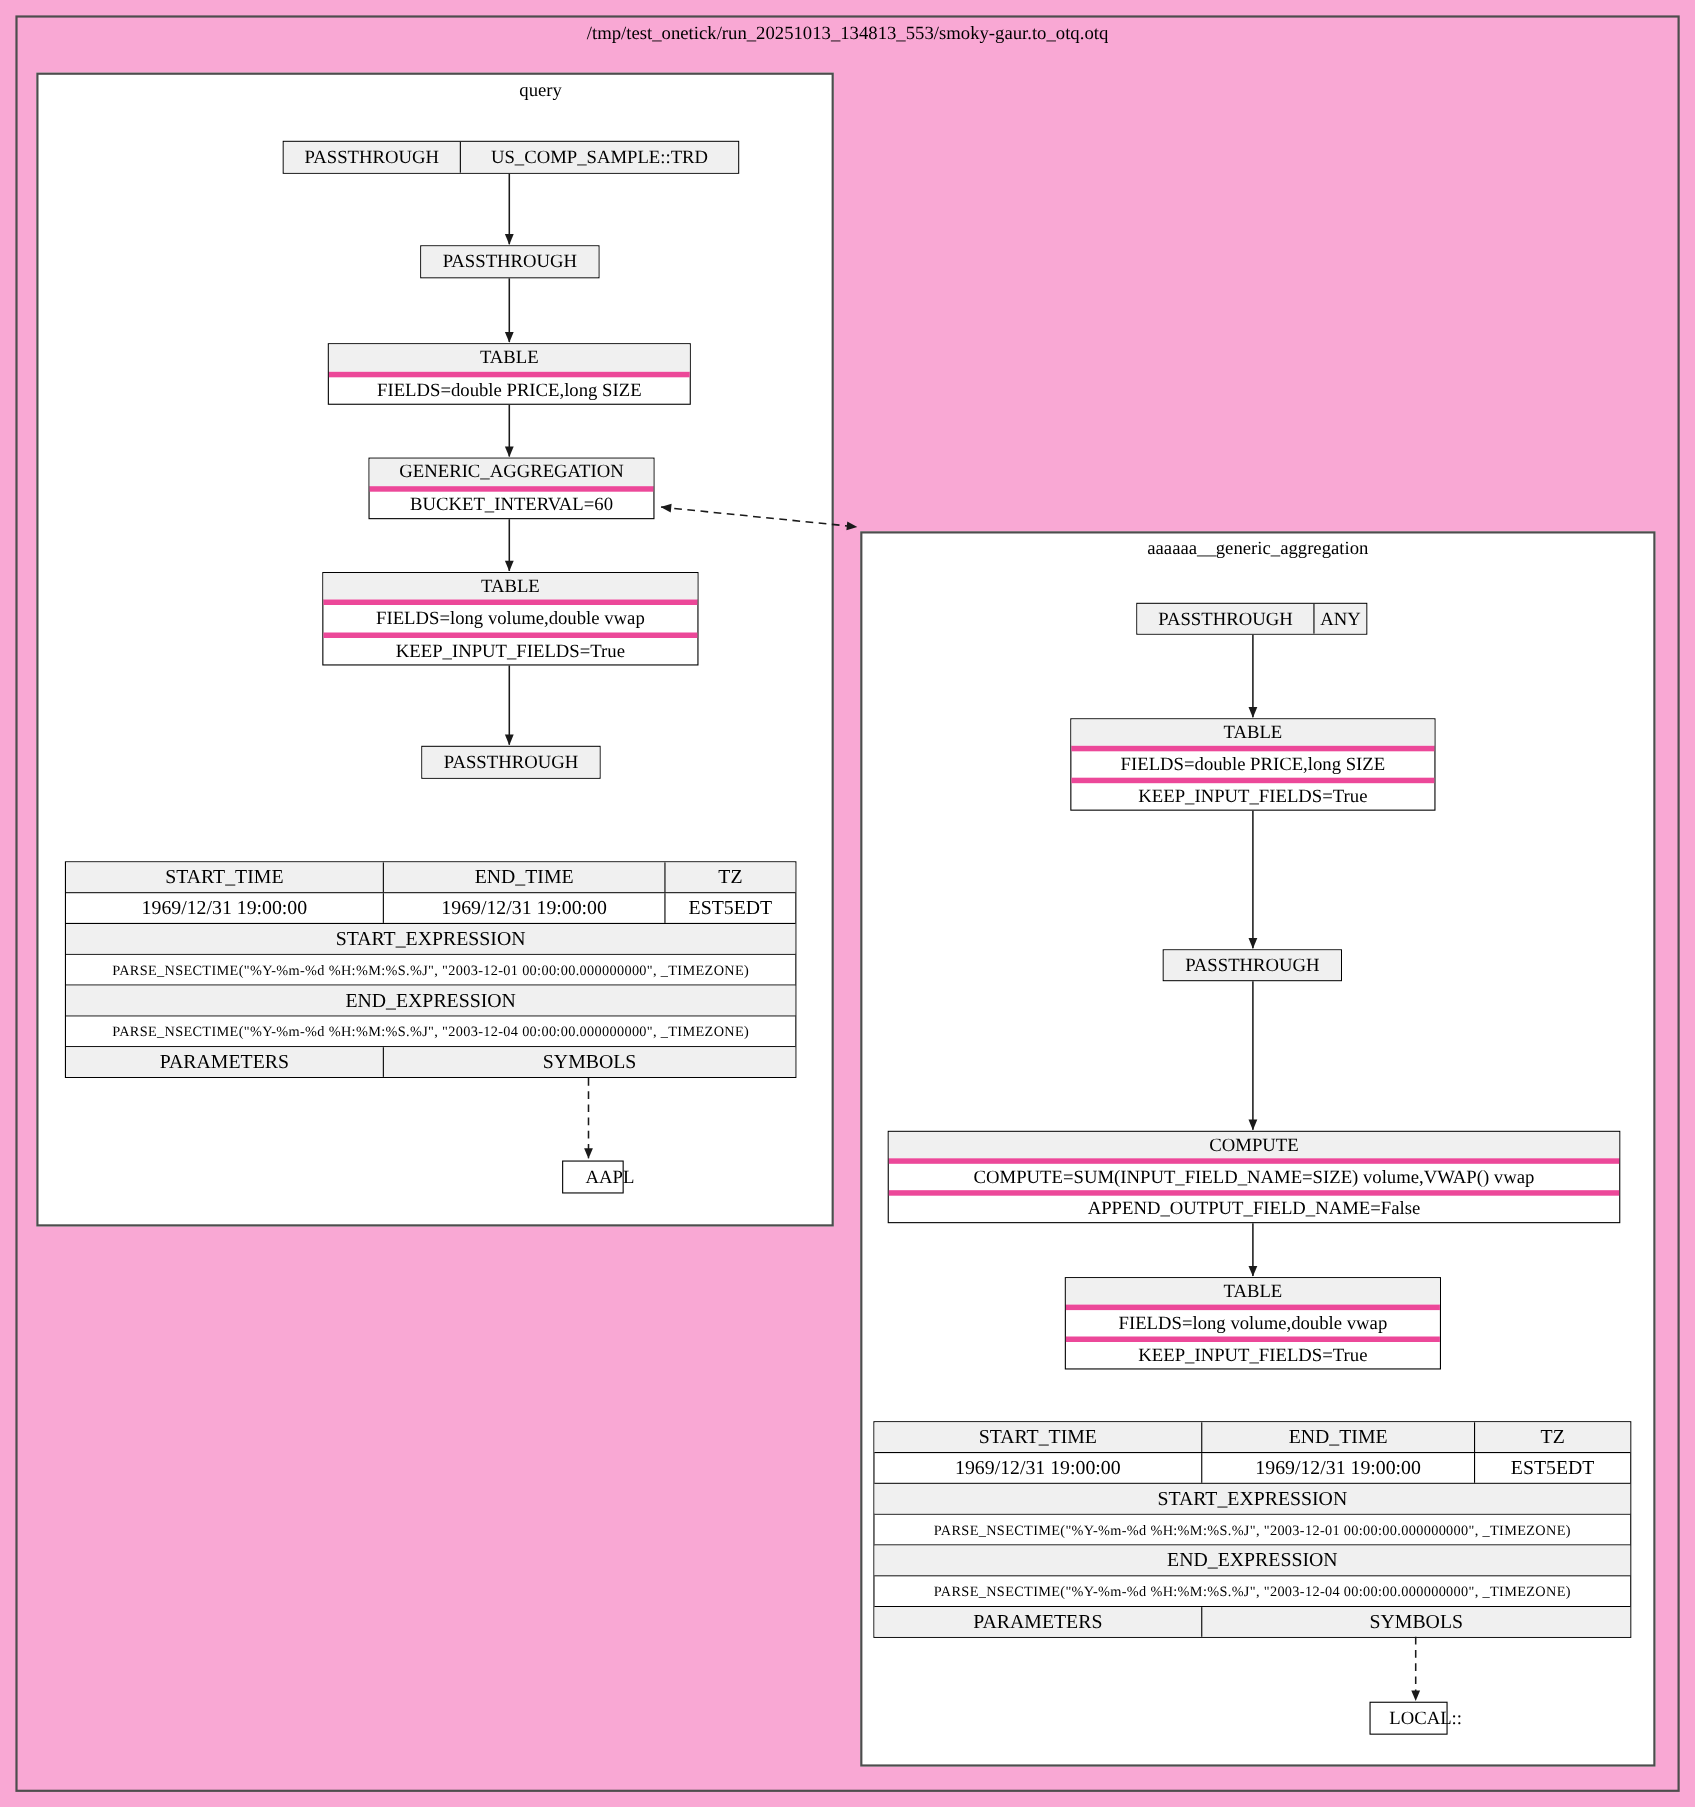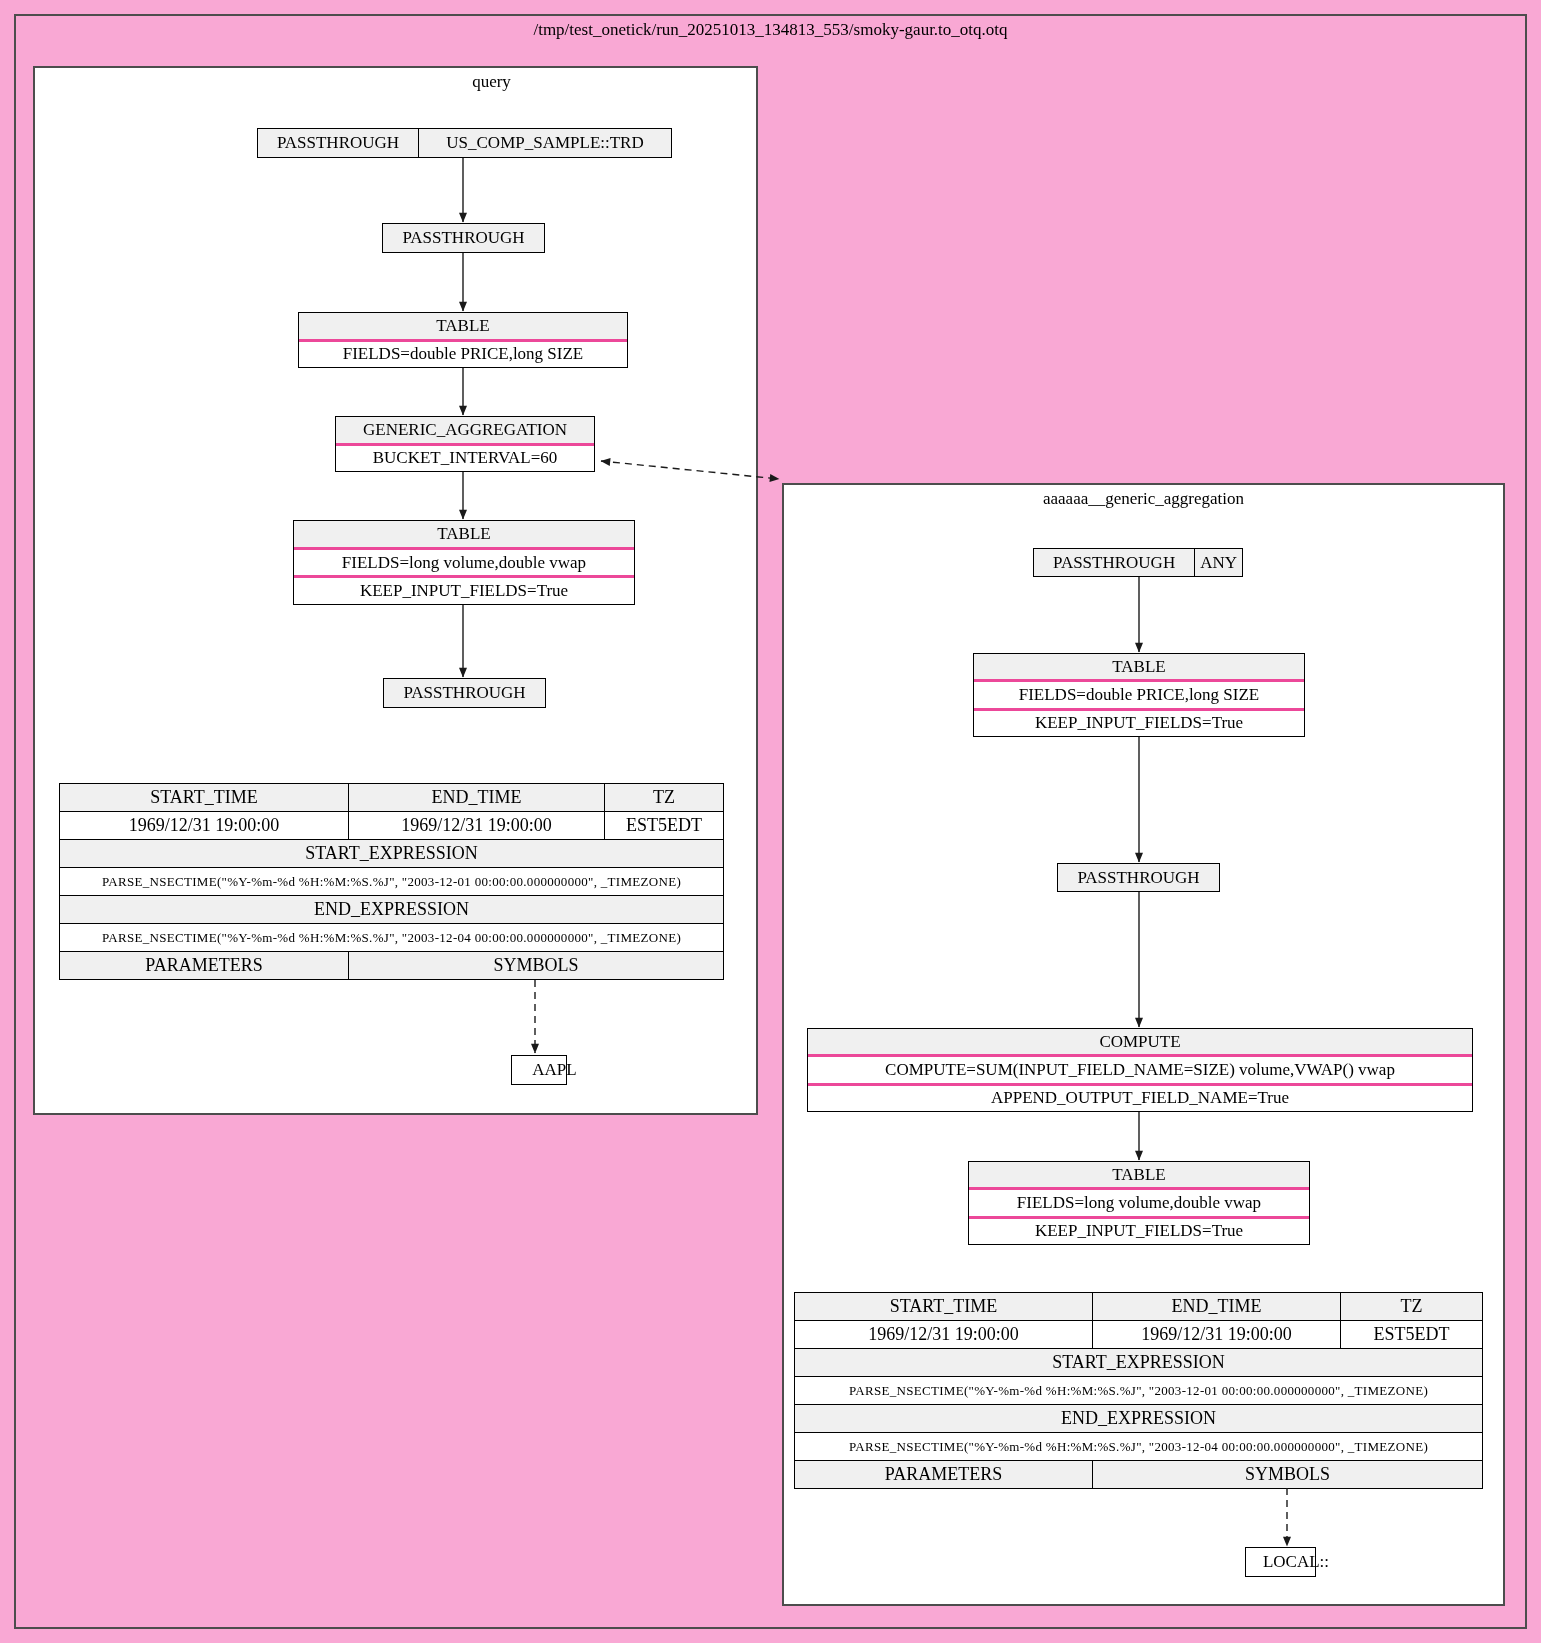--- a/index.html
+++ b/index.html
@@ -13,21 +13,21 @@
   .cluster{position:absolute;border:2px solid #4d4d4d;box-sizing:border-box;background:#fff;z-index:1;}
   .cluster-label{position:absolute;top:6px;left:0;width:100%;text-align:center;font-size:17px;z-index:2;}
   .node{
     position:absolute;border:1px solid #000;background:#fff;box-sizing:border-box;
     display:flex;flex-direction:column;z-index:2;justify-content:space-between;
   }
   .node .row{
     flex:1;display:flex;align-items:center;justify-content:center;
     font-size:17px;white-space:nowrap;overflow:hidden;padding:0 4px;
   }
-  .node .row + .row{border-top:3px solid #ec4899;font-family:Liberation Serif, serif;}
+  .node .row + .row{border-top:5px solid #ec4899;font-family:Liberation Serif, serif;}
   .hdr{background:#f0f0f0;}
   .split{flex-direction:row;}
   .split .cell{
     display:flex;align-items:center;justify-content:center;height:100%;
     background:#f0f0f0;font-size:17px;white-space:nowrap;padding:0 5px;box-sizing:border-box;
   }
   .split .cell + .cell{border-left:1px solid #000;}
   .summary{position:absolute;border:1px solid #000;box-sizing:border-box;background:#fff;z-index:2;}
   .srow{display:flex;height:27px;}
   .srow + .srow{border-top:1px solid #000;}
@@ -130,21 +130,21 @@
     <div class="row">KEEP_INPUT_FIELDS=True</div>
   </div>
 
   <div class="node" style="left:1057px;top:863px;width:163px;height:29px;">
     <div class="row hdr">PASSTHROUGH</div>
   </div>
 
   <div class="node" style="left:807px;top:1028px;width:666px;height:84px;">
     <div class="row hdr">COMPUTE</div>
     <div class="row">COMPUTE=SUM(INPUT_FIELD_NAME=SIZE) volume,VWAP() vwap</div>
-    <div class="row">APPEND_OUTPUT_FIELD_NAME=True</div>
+    <div class="row">APPEND_OUTPUT_FIELD_NAME=False</div>
   </div>
 
   <div class="node" style="left:968px;top:1161px;width:342px;height:84px;">
     <div class="row hdr">TABLE</div>
     <div class="row">FIELDS=long volume,double vwap</div>
     <div class="row">KEEP_INPUT_FIELDS=True</div>
   </div>
 
   <div class="summary" style="left:794px;top:1292px;width:689px;">
     <div class="srow">

